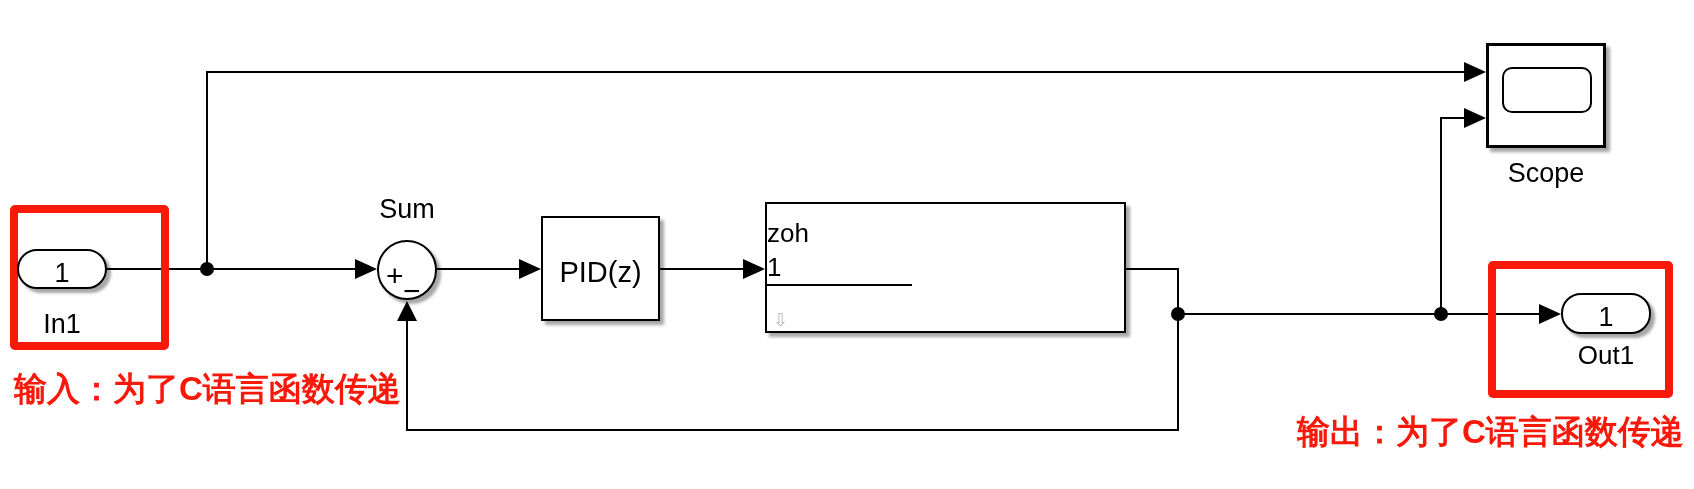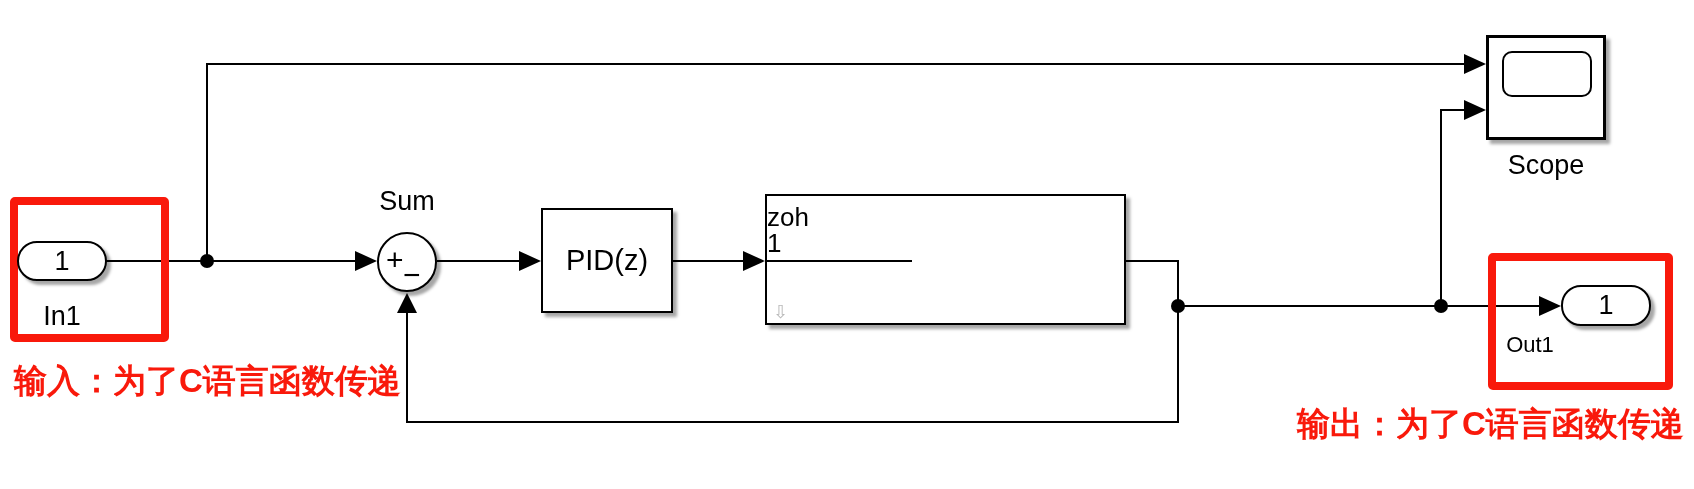--- a/index.html
+++ b/index.html
@@ -1,20 +1,20 @@
 <!DOCTYPE html>
 <html><head>
 <meta charset="utf-8">
 <style>
   html,body{margin:0;padding:0;background:#ffffff;}
   #canvas{
     position:relative;width:1694px;height:489px;background:#ffffff;overflow:hidden;
     font-family:"Liberation Sans",sans-serif;color:#000;
   }
-  #canvas *{box-sizing:border-box;}
+  #canvas *{box-sizing:border-box;margin-top:8px;}
   
   .wh{position:absolute;height:2px;background:#000;}
   .wv{position:absolute;width:2px;background:#000;}
   .dot{position:absolute;width:14px;height:14px;border-radius:50%;background:#000;}
   .arr-r{position:absolute;width:0;height:0;border-top:10px solid transparent;border-bottom:10px solid transparent;border-left:22px solid #000;}
   .arr-u{position:absolute;width:0;height:0;border-left:10px solid transparent;border-right:10px solid transparent;border-bottom:20px solid #000;}
   
   .blk{position:absolute;background:#fff;border:2.5px solid #000;box-shadow:4px 4px 3px rgba(0,0,0,0.35);}
   .oval{border-radius:20px;display:flex;align-items:center;justify-content:center;font-size:27px;}
   .lbl{position:absolute;text-align:center;font-size:27px;line-height:1.1;}
@@ -80,38 +80,38 @@
     <span>1</span>
   </div>
   <div class="lbl" style="left:12px;top:302px;width:100px;">In1</div>
 
   <div class="lbl" style="left:352px;top:187px;width:110px;">Sum</div>
   <div class="blk" id="sum-circle" style="left:377px;top:232px;width:60px;height:60px;">
     <span class="plus">+</span>
     <span class="minus">−</span>
   </div>
 
-  <div class="blk" id="pid-block" style="left:541px;top:208px;width:132px;height:105px;">
+  <div class="blk" id="pid-block" style="left:541px;top:208px;width:119px;height:105px;">
     <span>PID(z)</span>
   </div>
 
   <div class="blk" id="plant-block" style="left:765px;top:194px;width:361px;height:131px;">
     <div class="zoh">zoh</div>
     <div class="num">1</div>
     <div class="bar"></div>
     <div class="hint">⇩</div>
   </div>
 
   <div class="blk" style="left:1486px;top:35px;width:120px;height:105px;border-width:3px;">
     <div id="scope-screen"></div>
   </div>
   <div class="lbl" style="left:1486px;top:151px;width:120px;">Scope</div>
 
   <div class="hl" style="left:1488px;top:253px;width:185px;height:137px;"></div>
   <div class="blk oval" style="left:1561px;top:285px;width:90px;height:41px;">
     <span>1</span>
   </div>
-  <div class="lbl" style="left:1480px;top:333px;width:100px;font-size:22px;">Out1</div>
+  <div class="lbl" style="left:1556px;top:333px;width:100px;font-size:26px;">Out1</div>
 
   <div class="note" style="left:14px;top:361px;">输入：为了C语言函数传递</div>
   <div class="note" style="left:1297px;top:404px;">输出：为了C语言函数传递</div>
 
 </div>
 
 </body></html>

